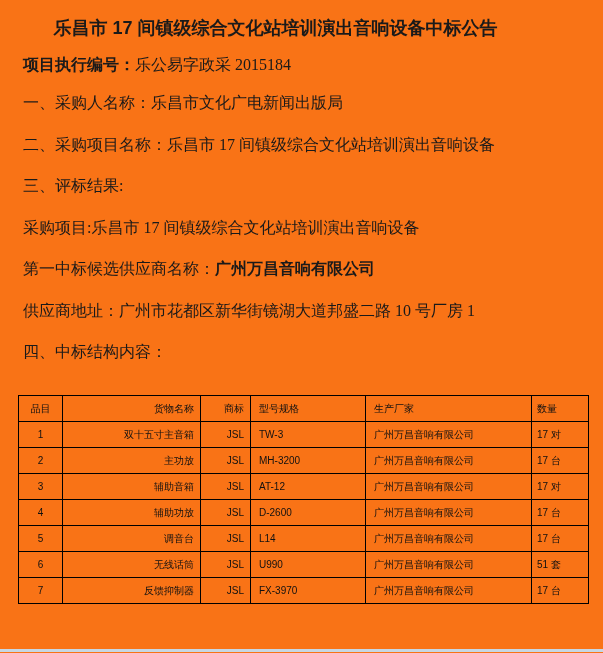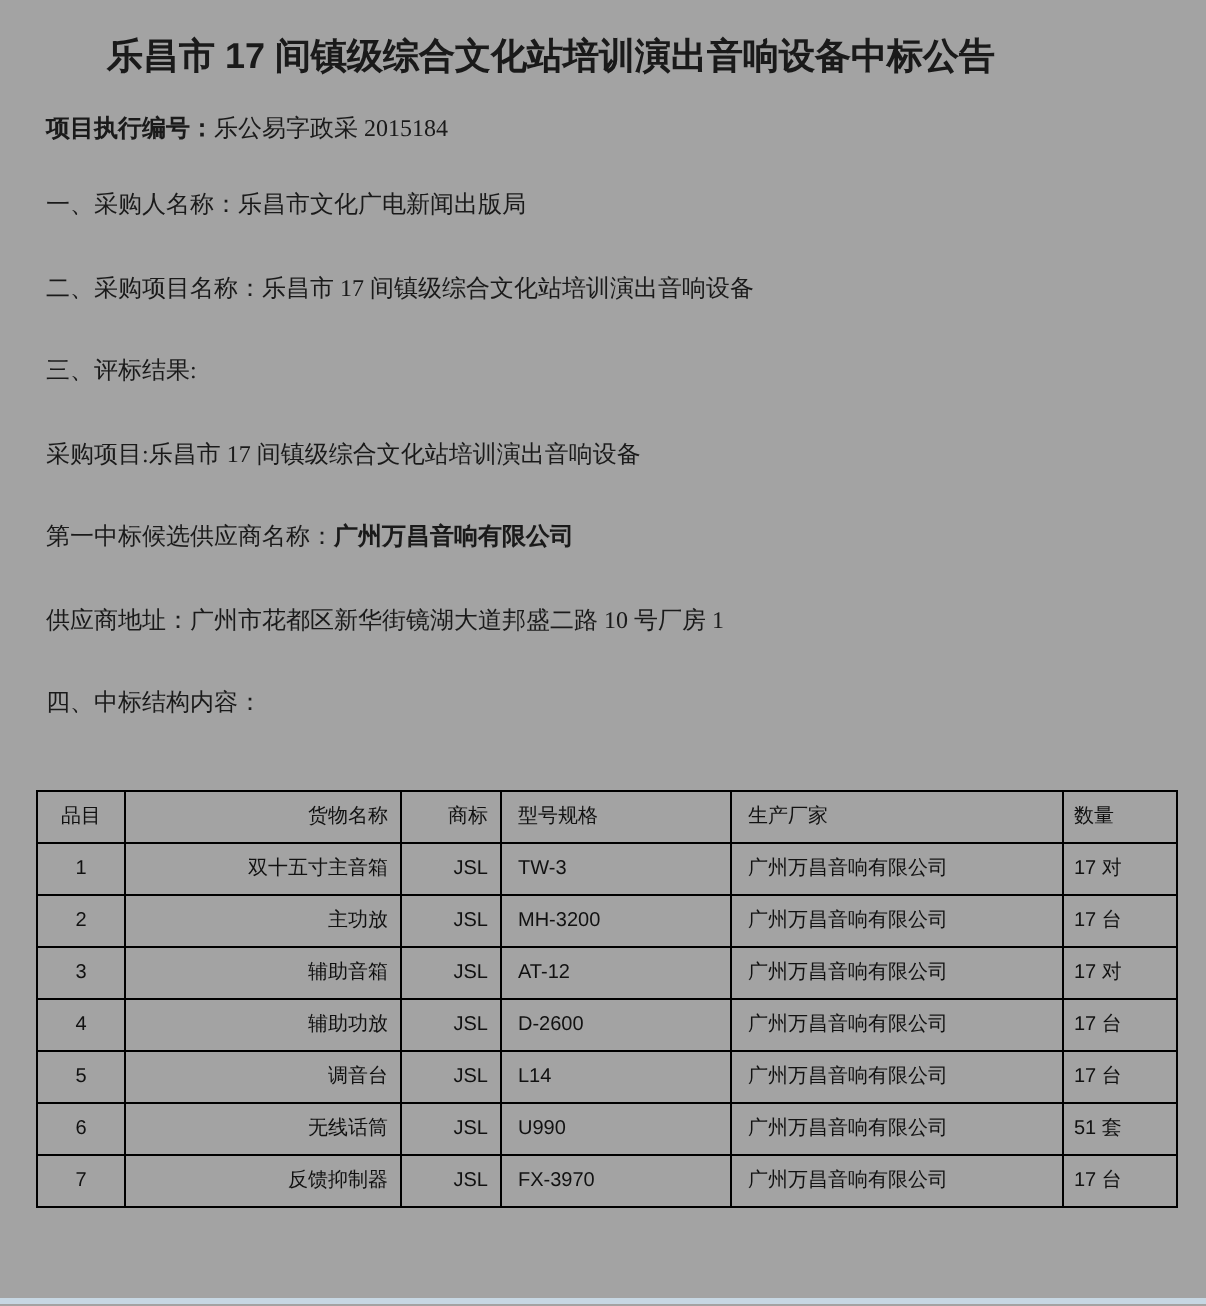--- a/index.html
+++ b/index.html
@@ -1,37 +1,37 @@
 <!DOCTYPE html>
 <html><head>
 <meta charset="utf-8">
 <style>
   html, body { margin:0; padding:0; background:#ffffff; }
   .page {
     position:relative;
     width:603px; height:653px;
-    background:#a3a3a3;
+    background:#f97316;
     overflow:hidden;
     color:#1a1a1a;
     font-family:"Liberation Serif", serif;
   }
   .content { padding:15px 30px 0 18px; }
 
   .doc-title {
     font-family:"Liberation Sans", sans-serif;
     font-weight:bold;
     font-size:18px;
     line-height:26px;
     text-align:center;
     padding-right:40px;
     margin:0 0 13px 0;
   }
 
   .para {
-    font-size:12px;
+    font-size:16px;
     line-height:21px;
     margin:0 0 20.5px 5px;
     white-space:nowrap;
   }
   .para.code-line { margin-bottom:17px; }
   .para .lbl-bold { font-weight:bold; }
   .para .val-bold { font-weight:bold; }
   .para.intro { font-weight:bold; }
 
   table.items {

